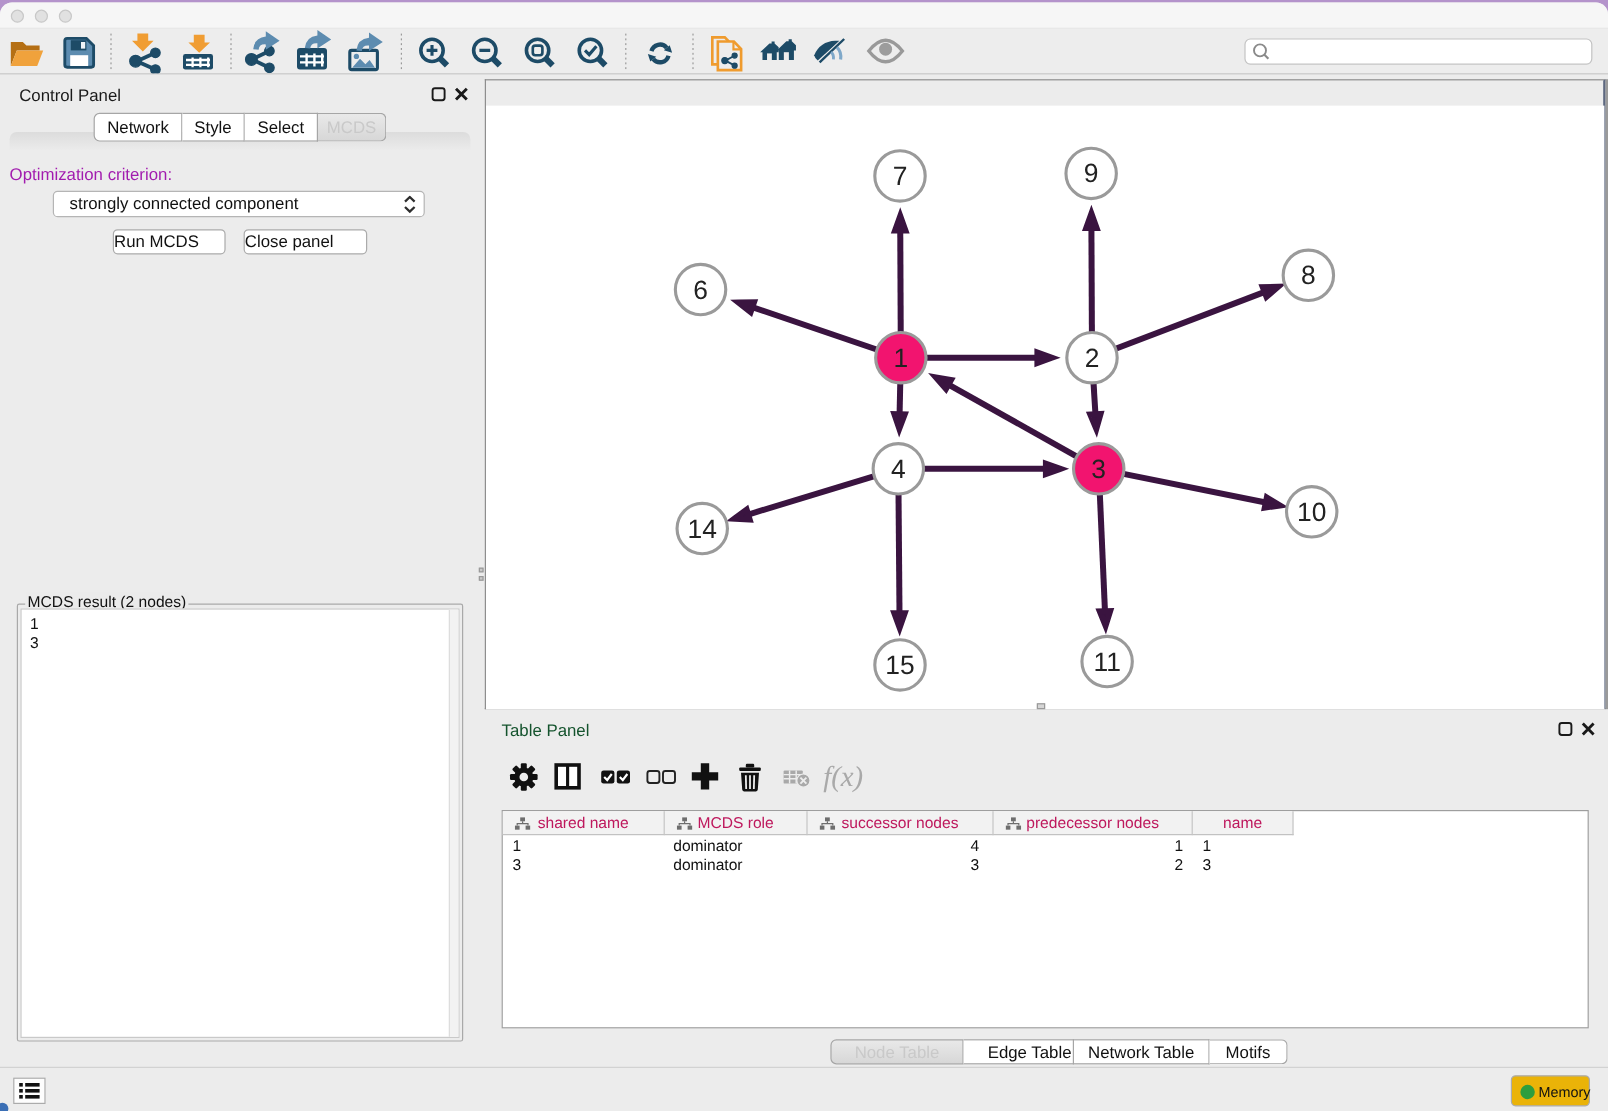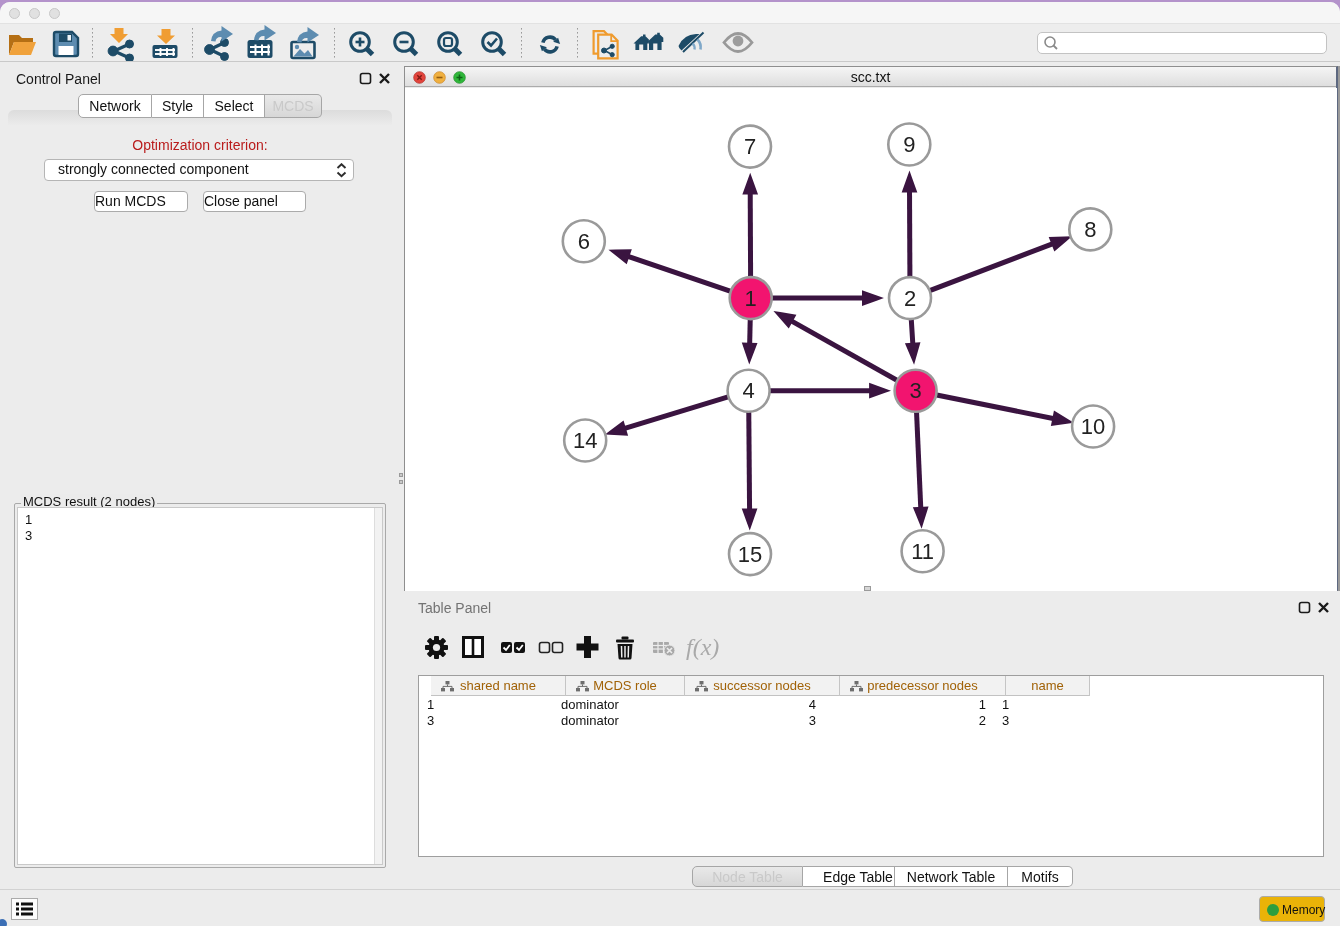--- a/index.html
+++ b/index.html
@@ -14,36 +14,36 @@
 #toolbar { position:absolute; left:0; top:24px; width:1340px; height:38px; background:#ededed; border-bottom:1px solid #c9c9c9; }
 #search { position:absolute; left:1037px; top:32px; width:290px; height:22px; background:#fff; border:1px solid #c3c3c3; border-radius:5px; }
 
 #cp-title { position:absolute; left:16px; top:71px; font-size:14px; color:#1a1a1a; }
 .tabrow { position:absolute; display:flex; height:24px; font-size:14px; z-index:2; }
 .tab { border:1px solid #a6a6a6; border-left:none; background:#fff; color:#111; display:flex; align-items:center; justify-content:center; }
 .tab.first { border-left:1px solid #a6a6a6; border-radius:5px 0 0 5px; }
 .tab.last { border-radius:0 5px 5px 0; }
 .tab.sel { background:linear-gradient(#e9e9e9,#d7d7d7); color:#c9c9c9; }
 #cp-band { position:absolute; left:8px; top:110px; width:384px; height:15px; background:linear-gradient(#dcdcdc,#ebebeb); border-radius:6px 6px 0 0; z-index:0; }
-#opt-label { position:absolute; left:8px; top:137px; width:384px; text-align:center; font-size:14px; color:#b91c1c; }
+#opt-label { position:absolute; left:8px; top:137px; width:384px; font-size:14px; color:#a21caf; }
 #combo { position:absolute; left:44px; top:159px; width:310px; height:22px; background:#fff; border:1px solid #b5b5b5; border-radius:4px; font-size:14px; color:#111; line-height:19px; padding-left:13px; }
 .btn { position:absolute; height:21px; background:#fff; border:1px solid #ababab; border-radius:4px; font-size:14px; color:#111; line-height:19px; }
 #fieldset { position:absolute; left:14px; top:503px; width:372px; height:365px; border:1px solid #a9a9a9; border-radius:2px; }
 #fs-legend { position:absolute; left:21px; top:494px; font-size:13px; color:#111; background:#ebebeb; padding:0 2px; }
 #fs-white { position:absolute; left:17px; top:507px; width:366px; height:358px; background:#fff; border:1px solid #c9c9c9; font-size:13px; color:#111; padding:4px 0 0 7px; line-height:16px; }
 #fs-scroll { position:absolute; left:374px; top:508px; width:8px; height:356px; background:#f2f2f2; border-left:1px solid #ddd; }
 
 #netwin { position:absolute; left:404px; top:66px; width:934px; height:525px; border:1px solid #8e8e8e; border-right:2px solid #5d6880; }
 #nettb { position:absolute; left:0; top:0; width:100%; height:20px; background:linear-gradient(#f5f5f5,#dedede); border-bottom:1px solid #ababab; }
 #nettitle { position:absolute; top:2px; width:100%; text-align:center; font-size:14px; color:#111; }
 #netcanvas { position:absolute; left:0; top:21px; width:935px; height:503px; background:#fff; }
 
-#tp-title { position:absolute; left:418px; top:600px; font-size:14px; color:#737373; }
+#tp-title { position:absolute; left:418px; top:600px; font-size:14px; color:#14532d; }
 #tbl { position:absolute; left:418px; top:675px; width:906px; height:182px; background:#fff; border:1px solid #9e9e9e; }
-#tblhead { position:absolute; left:12px; top:0; width:659px; height:20px; background:#f2f2f2; border-bottom:1px solid #c2c2c2; font-size:13px; color:#a16207; }
+#tblhead { position:absolute; left:0; top:0; width:659px; height:20px; background:#f2f2f2; border-bottom:1px solid #c2c2c2; font-size:13px; color:#be185d; }
 .hcell { position:absolute; top:0; height:20px; border-right:1px solid #c5c5c5; text-align:center; line-height:20px; }
 .trow { position:absolute; font-size:13px; color:#111; height:16px; line-height:16px; }
 .tabrow2 { position:absolute; display:flex; height:21px; font-size:14px; }
 
 #statusbar { position:absolute; left:0; top:889px; width:1340px; height:37px; border-top:1px solid #d2d2d2; background:#ececec; }
 #listbtn { position:absolute; left:11px; top:898px; width:27px; height:22px; background:#fdfdfd; border:1px solid #ababab; }
 #membtn { position:absolute; left:1259px; top:896px; width:66px; height:26px; background:#eab308; border:1px solid #ababab; border-radius:4px; font-size:12px; color:#111; }
 </style>
 </head>
 <body>
@@ -232,31 +232,20 @@
       </g>
     </svg></div>
   <div class="btn" style="left:94px; top:191px; width:94px;">Run MCDS</div>
   <div class="btn" style="left:203px; top:191px; width:103px;">Close panel</div>
   <div id="fieldset"></div>
   <div id="fs-legend">MCDS result (2 nodes)</div>
   <div id="fs-white">1<br>3</div>
   <div id="fs-scroll"></div>
 
   <div id="netwin">
-    <div id="nettb">
-      <svg style="position:absolute; left:8px; top:4px;" width="60" height="13" viewBox="0 0 60 13">
-        <circle cx="6.5" cy="6.5" r="5.8" fill="#e3443c" stroke="#b53730" stroke-width="0.8"></circle>
-        <path d="M4.3 4.3 L8.7 8.7 M8.7 4.3 L4.3 8.7" stroke="#7e1a13" stroke-width="1.4"></path>
-        <circle cx="26.5" cy="6.5" r="5.8" fill="#f0b03f" stroke="#cf8d2d" stroke-width="0.8"></circle>
-        <line x1="23.5" y1="6.5" x2="29.5" y2="6.5" stroke="#935d10" stroke-width="1.6"></line>
-        <circle cx="46.5" cy="6.5" r="5.8" fill="#2fb73a" stroke="#2a9431" stroke-width="0.8"></circle>
-        <path d="M43.5 6.5 L49.5 6.5 M46.5 3.5 L46.5 9.5" stroke="#0e6416" stroke-width="1.6"></path>
-      </svg>
-      <div id="nettitle">scc.txt</div>
-    </div>
     <div id="netcanvas" style="width:932px;">
       <svg width="935" height="503" viewBox="405 87 935 503">
       <g stroke="#3a1440" stroke-width="5" fill="#3a1440">
       <line x1="750.7" y1="297.1" x2="750.2" y2="189.1"></line>
           <polygon points="750.2,179.1 754.5,191.1 745.9,191.1"></polygon>
       <line x1="750.7" y1="297.1" x2="625.0" y2="254.3"></line>
           <polygon points="615.5,251.1 628.3,250.9 625.5,259.0"></polygon>
       <line x1="750.7" y1="297.1" x2="866.5" y2="297.1"></line>
           <polygon points="876.5,297.1 864.5,301.4 864.5,292.8"></polygon>
       <line x1="750.7" y1="297.1" x2="749.6" y2="346.2"></line>

